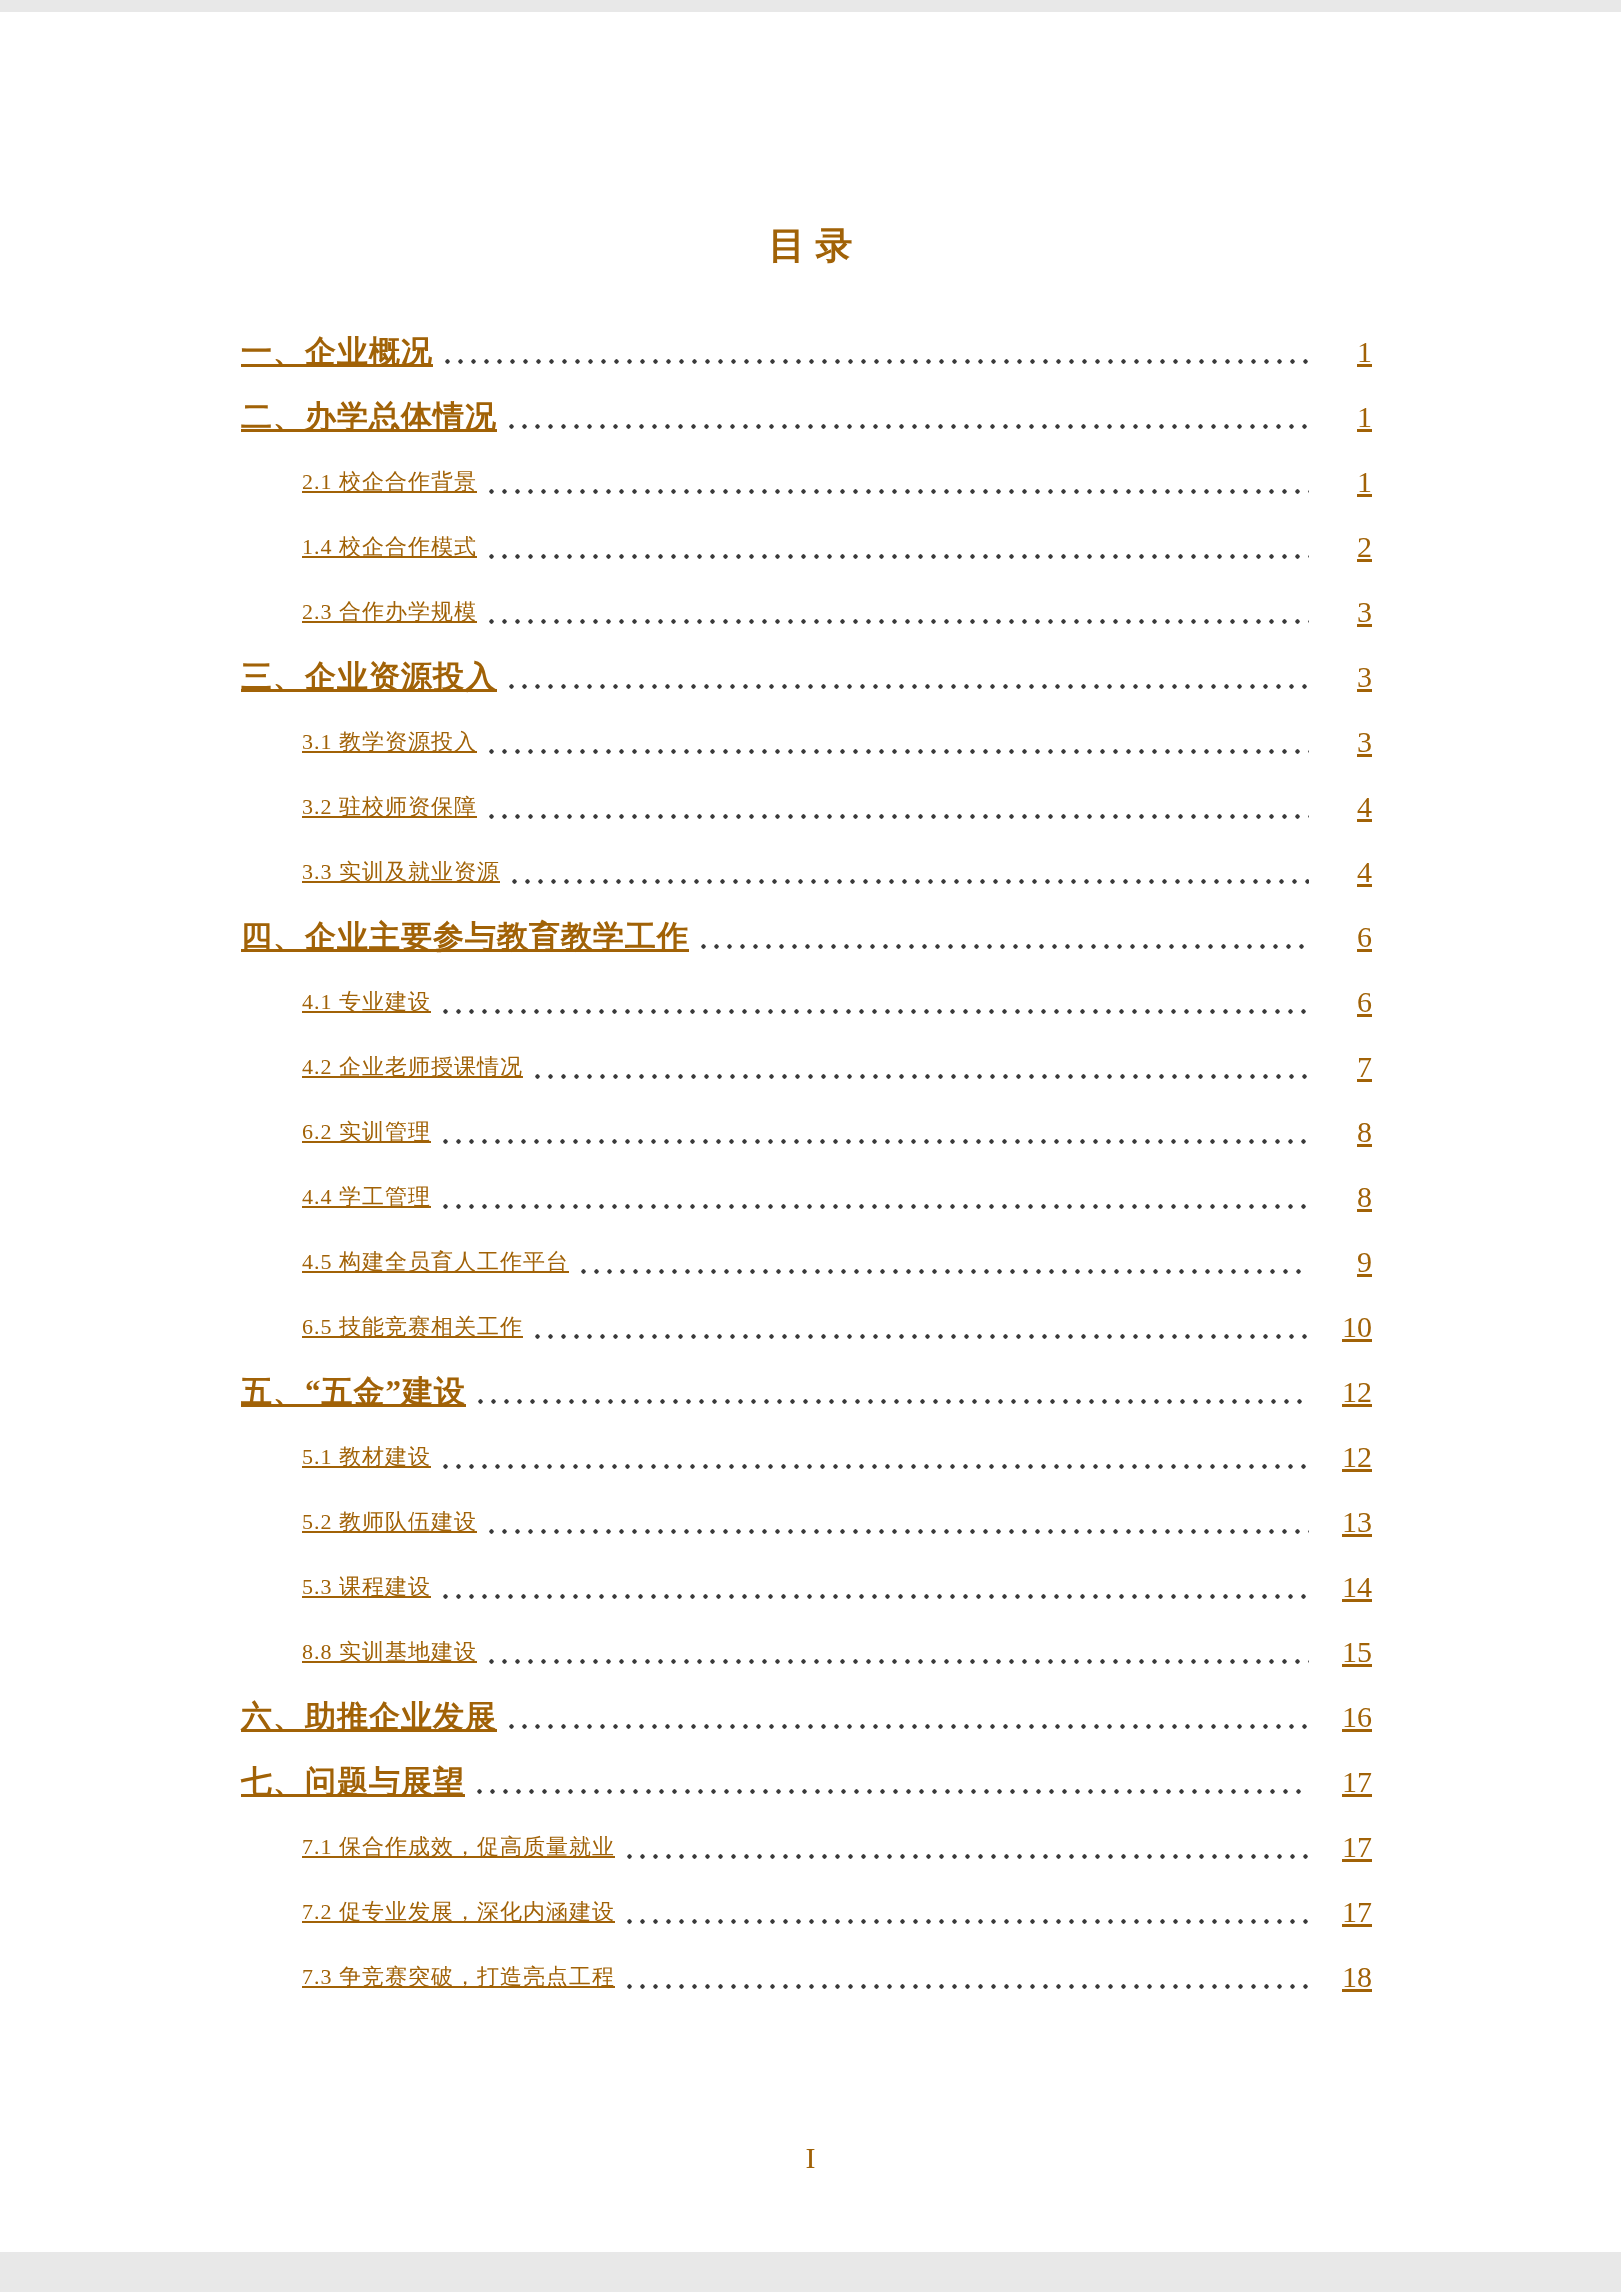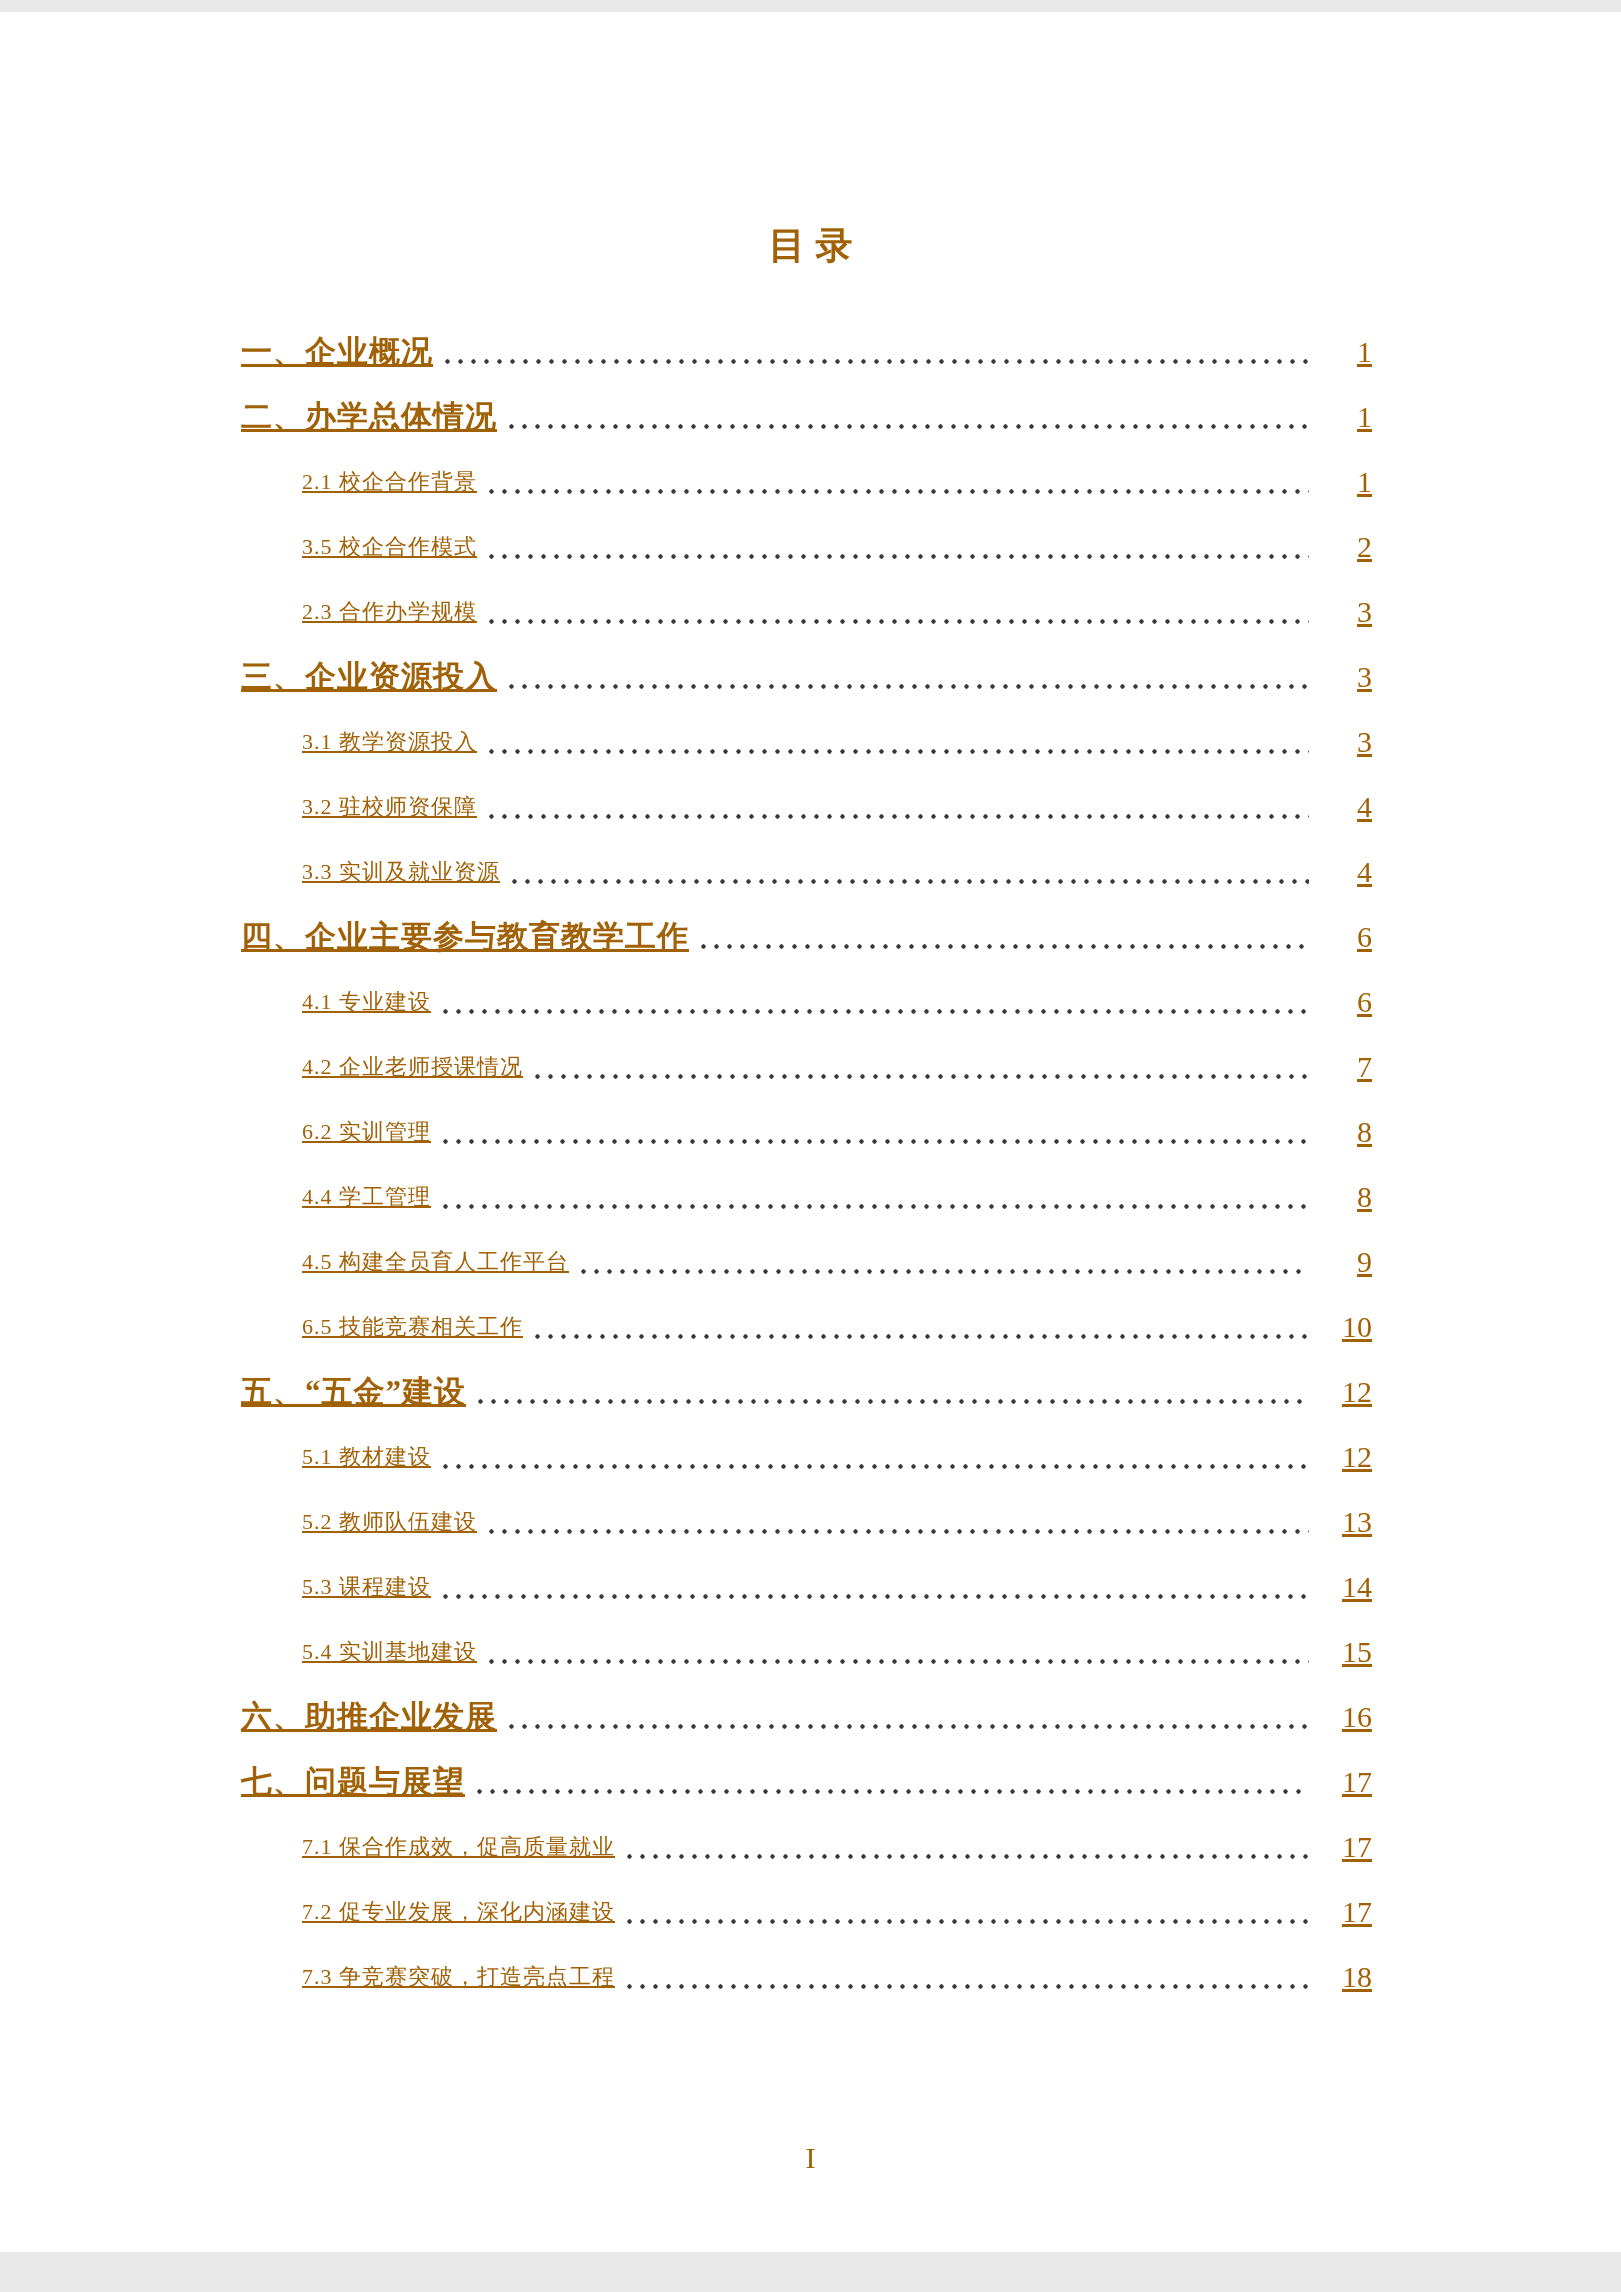--- a/index.html
+++ b/index.html
@@ -97,21 +97,21 @@
         <span class="toc-label">二、办学总体情况</span>
         <span class="leader"></span>
         <span class="toc-page">1</span>
       </div>
       <div class="toc-row lvl2">
         <span class="toc-label">2.1 校企合作背景</span>
         <span class="leader"></span>
         <span class="toc-page">1</span>
       </div>
       <div class="toc-row lvl2">
-        <span class="toc-label">3.5 校企合作模式</span>
+        <span class="toc-label">1.4 校企合作模式</span>
         <span class="leader"></span>
         <span class="toc-page">2</span>
       </div>
       <div class="toc-row lvl2">
         <span class="toc-label">2.3 合作办学规模</span>
         <span class="leader"></span>
         <span class="toc-page">3</span>
       </div>
       <div class="toc-row lvl1">
         <span class="toc-label">三、企业资源投入</span>
@@ -182,21 +182,21 @@
         <span class="toc-label">5.2 教师队伍建设</span>
         <span class="leader"></span>
         <span class="toc-page">13</span>
       </div>
       <div class="toc-row lvl2">
         <span class="toc-label">5.3 课程建设</span>
         <span class="leader"></span>
         <span class="toc-page">14</span>
       </div>
       <div class="toc-row lvl2">
-        <span class="toc-label">5.4 实训基地建设</span>
+        <span class="toc-label">8.8 实训基地建设</span>
         <span class="leader"></span>
         <span class="toc-page">15</span>
       </div>
       <div class="toc-row lvl1">
         <span class="toc-label">六、助推企业发展</span>
         <span class="leader"></span>
         <span class="toc-page">16</span>
       </div>
       <div class="toc-row lvl1">
         <span class="toc-label">七、问题与展望</span>

